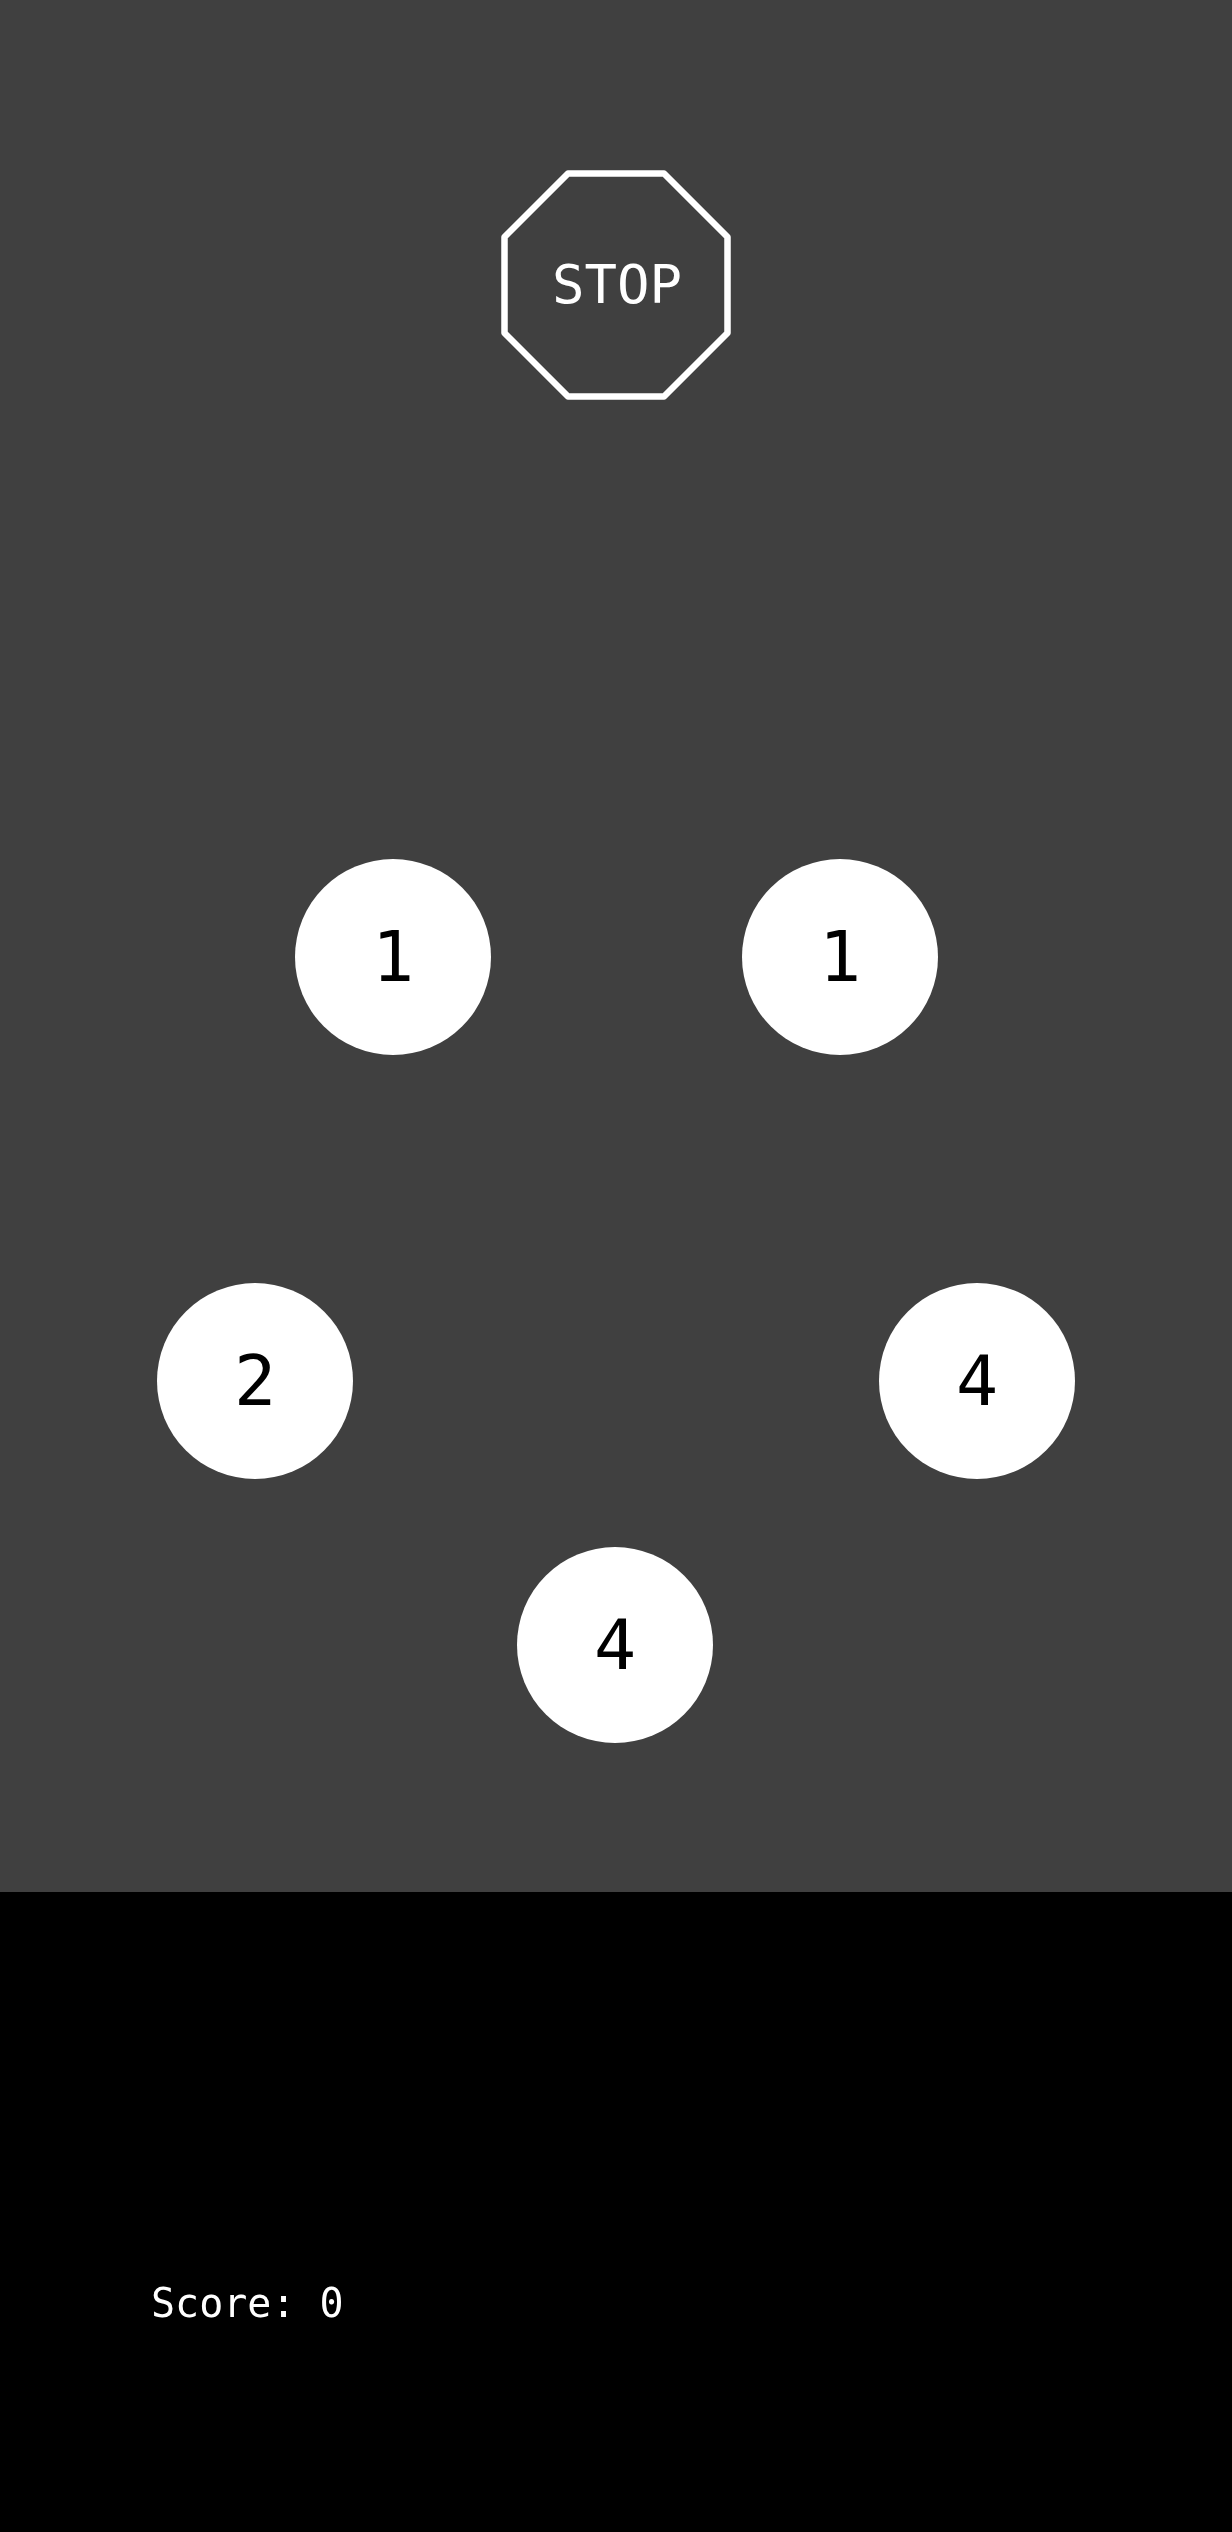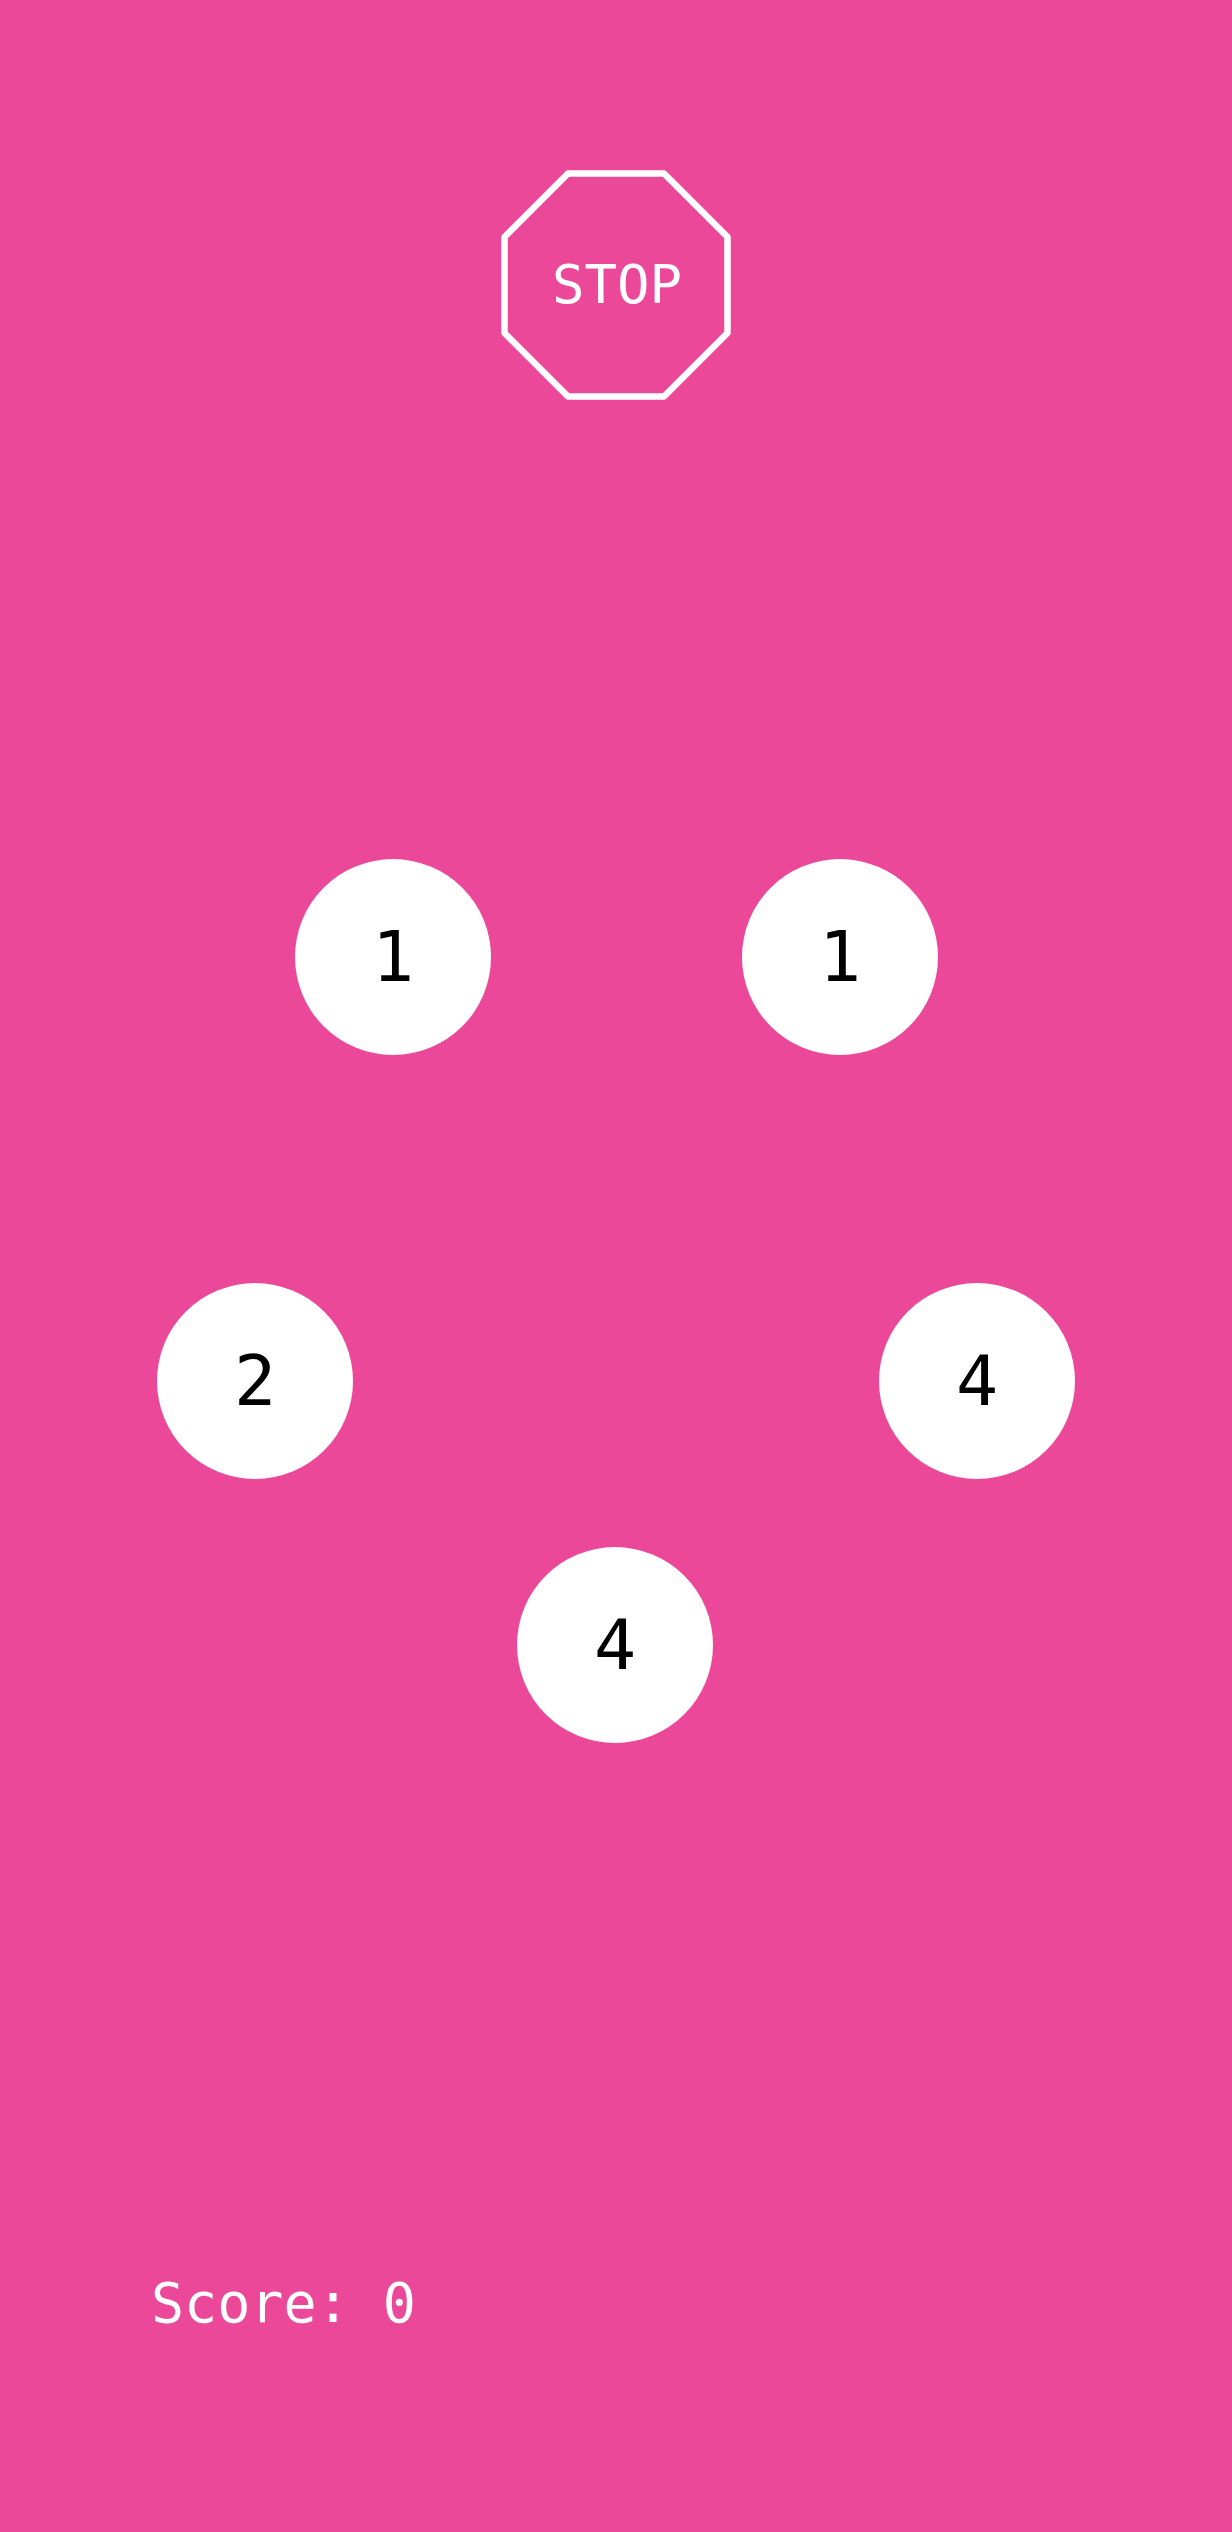--- a/index.html
+++ b/index.html
@@ -8,22 +8,22 @@
   html, body {
     width: 1232px;
     height: 2532px;
     background: #000000;
     overflow: hidden;
   }
 
   #game-screen {
     position: relative;
     width: 1232px;
-    height: 2532px;
-    background: #ec4899;
+    height: 1892px;
+    background: #404040;
     font-family: "DejaVu Sans Mono", monospace;
     -webkit-font-smoothing: antialiased;
   }
 
   
   #stop-sign {
     position: absolute;
     left: 500px;
     top: 169px;
     width: 232px;
@@ -82,21 +82,21 @@
 
   
   #hud {
     position: absolute;
     left: 0;
     top: 2268px;
     width: 1232px;
     height: 70px;
     color: #ffffff;
     font-family: "DejaVu Sans Mono", monospace;
-    font-size: 55px;
+    font-size: 40px;
     font-weight: 400;
     line-height: 70px;
     white-space: pre;
   }
   #hud-score {
     position: absolute;
     left: 151px;
     top: 0;
   }
   #hud-time {

